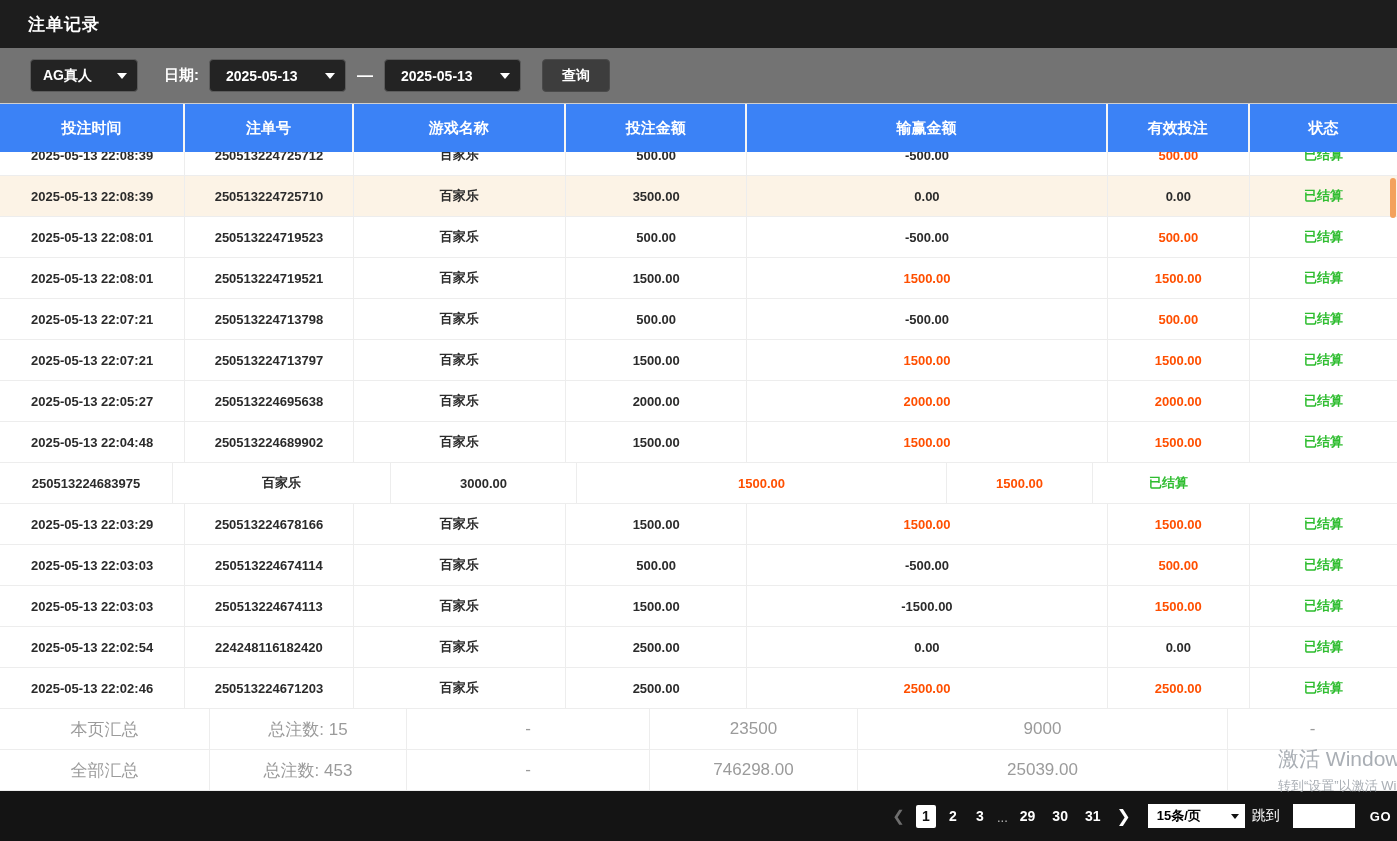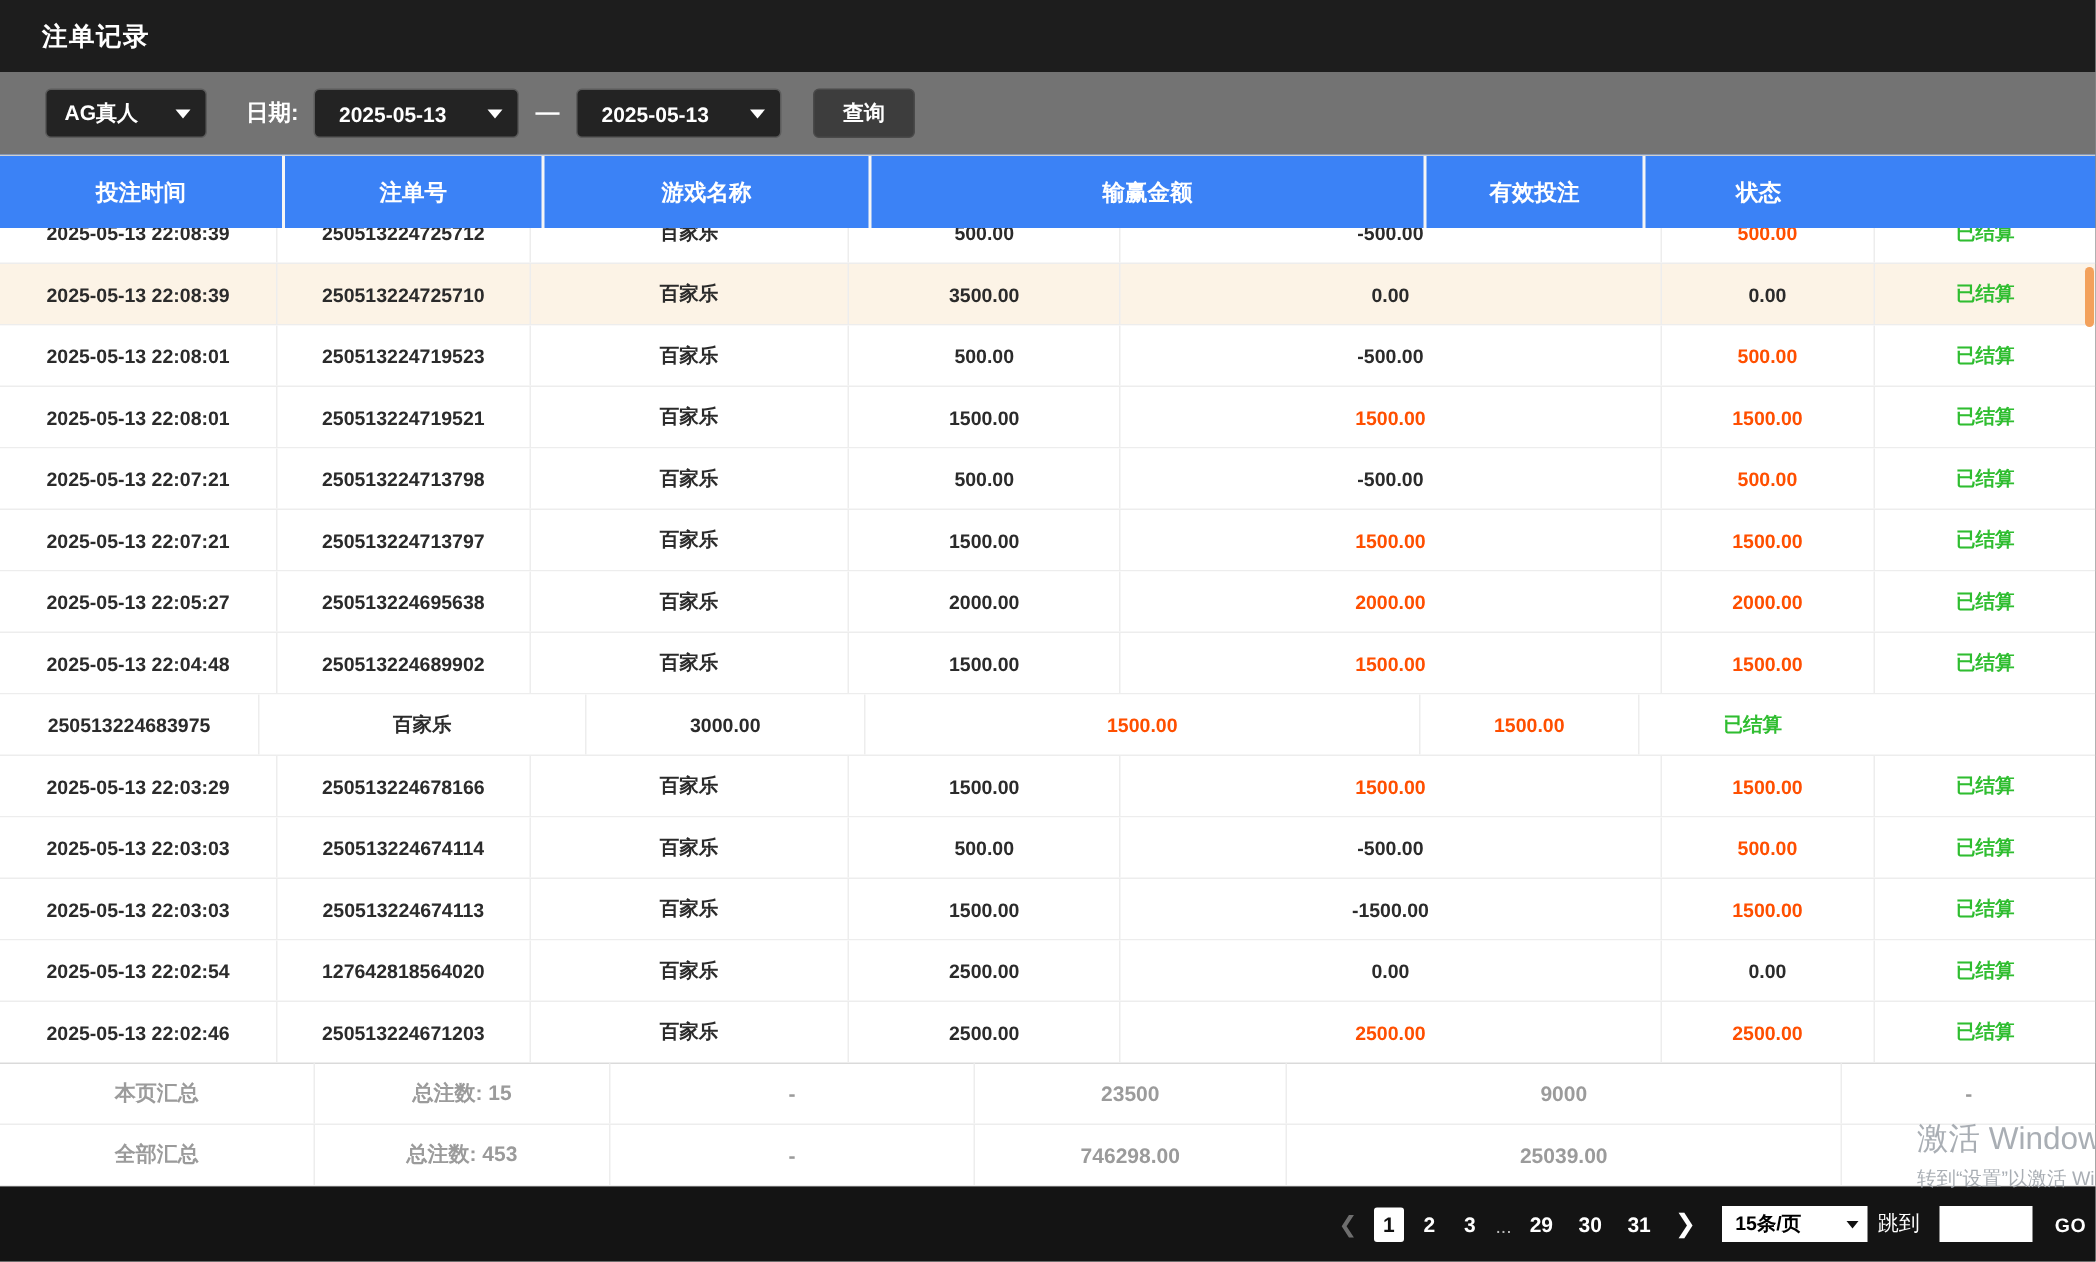--- a/index.html
+++ b/index.html
@@ -44,21 +44,21 @@
     display:flex; align-items:center; justify-content:center;
     font-size:13px; font-weight:700; color:#2b2b2b; border-right:1px solid #ededed;
   }
   .td:last-child { border-right:none; }
   .scroll-thumb { position:absolute; right:1px; top:26px; width:6px; height:40px; background:#f3a15c; border-radius:3px; }
   
   .summary { background:#fff; }
   .srow { display:flex; height:41px; border-bottom:1px solid #ededed; }
   .sd {
     display:flex; align-items:center; justify-content:center;
-    color:#9b9b9b; font-size:14px; font-weight:700; border-right:1px solid #ededed;
+    color:#9b9b9b; font-size:17px; font-weight:400; border-right:1px solid #ededed;
   }
   .sd:last-child { border-right:none; }
   .s0{width:210px}.s1{width:197px}.s2{width:243px}.s3{width:208px}.s4{width:370px}.s5{width:169px}
   
   .pagerbar { height:50px; background:#141414; display:flex; align-items:center; justify-content:flex-end; padding-right:6px; }
   .pager { display:flex; align-items:center; gap:7px; }
   .chev { color:#6e6e6e; font-size:15px; padding:0 4px; cursor:pointer; }
   .chev.next { color:#fff; font-weight:700; font-size:17px; }
   .page {
     min-width:20px; height:23px; padding:0 5px; display:flex; align-items:center; justify-content:center;
@@ -102,20 +102,21 @@
     <span>2025-05-13</span>
     <span class="caret"></span>
   </div>
   <button class="query">查询</button>
 </div>
 
 <div class="thead" id="thead">
     <div class="th c0">投注时间</div>
     <div class="th c1">注单号</div>
     <div class="th c2">游戏名称</div>
+    <div class="th c3">投注金额</div>
     <div class="th c4">输赢金额</div>
     <div class="th c5">有效投注</div>
     <div class="th c6">状态</div>
   </div>
 
 <div class="tbodyclip">
   <div class="tbodyinner" id="rows">
       <div class="trow">
         <div class="td c0">2025-05-13 22:08:39</div>
         <div class="td c1">250513224725712</div>
@@ -218,21 +219,21 @@
         <div class="td c0">2025-05-13 22:03:03</div>
         <div class="td c1">250513224674113</div>
         <div class="td c2">百家乐</div>
         <div class="td c3">1500.00</div>
         <div class="td c4">-1500.00</div>
         <div class="td c5" style="color: rgb(255, 79, 0);">1500.00</div>
         <div class="td c6" style="color: rgb(47, 189, 48);">已结算</div>
       </div>
       <div class="trow">
         <div class="td c0">2025-05-13 22:02:54</div>
-        <div class="td c1">127642818564020</div>
+        <div class="td c1">224248116182420</div>
         <div class="td c2">百家乐</div>
         <div class="td c3">2500.00</div>
         <div class="td c4">0.00</div>
         <div class="td c5">0.00</div>
         <div class="td c6" style="color: rgb(47, 189, 48);">已结算</div>
       </div>
       <div class="trow">
         <div class="td c0">2025-05-13 22:02:46</div>
         <div class="td c1">250513224671203</div>
         <div class="td c2">百家乐</div>

